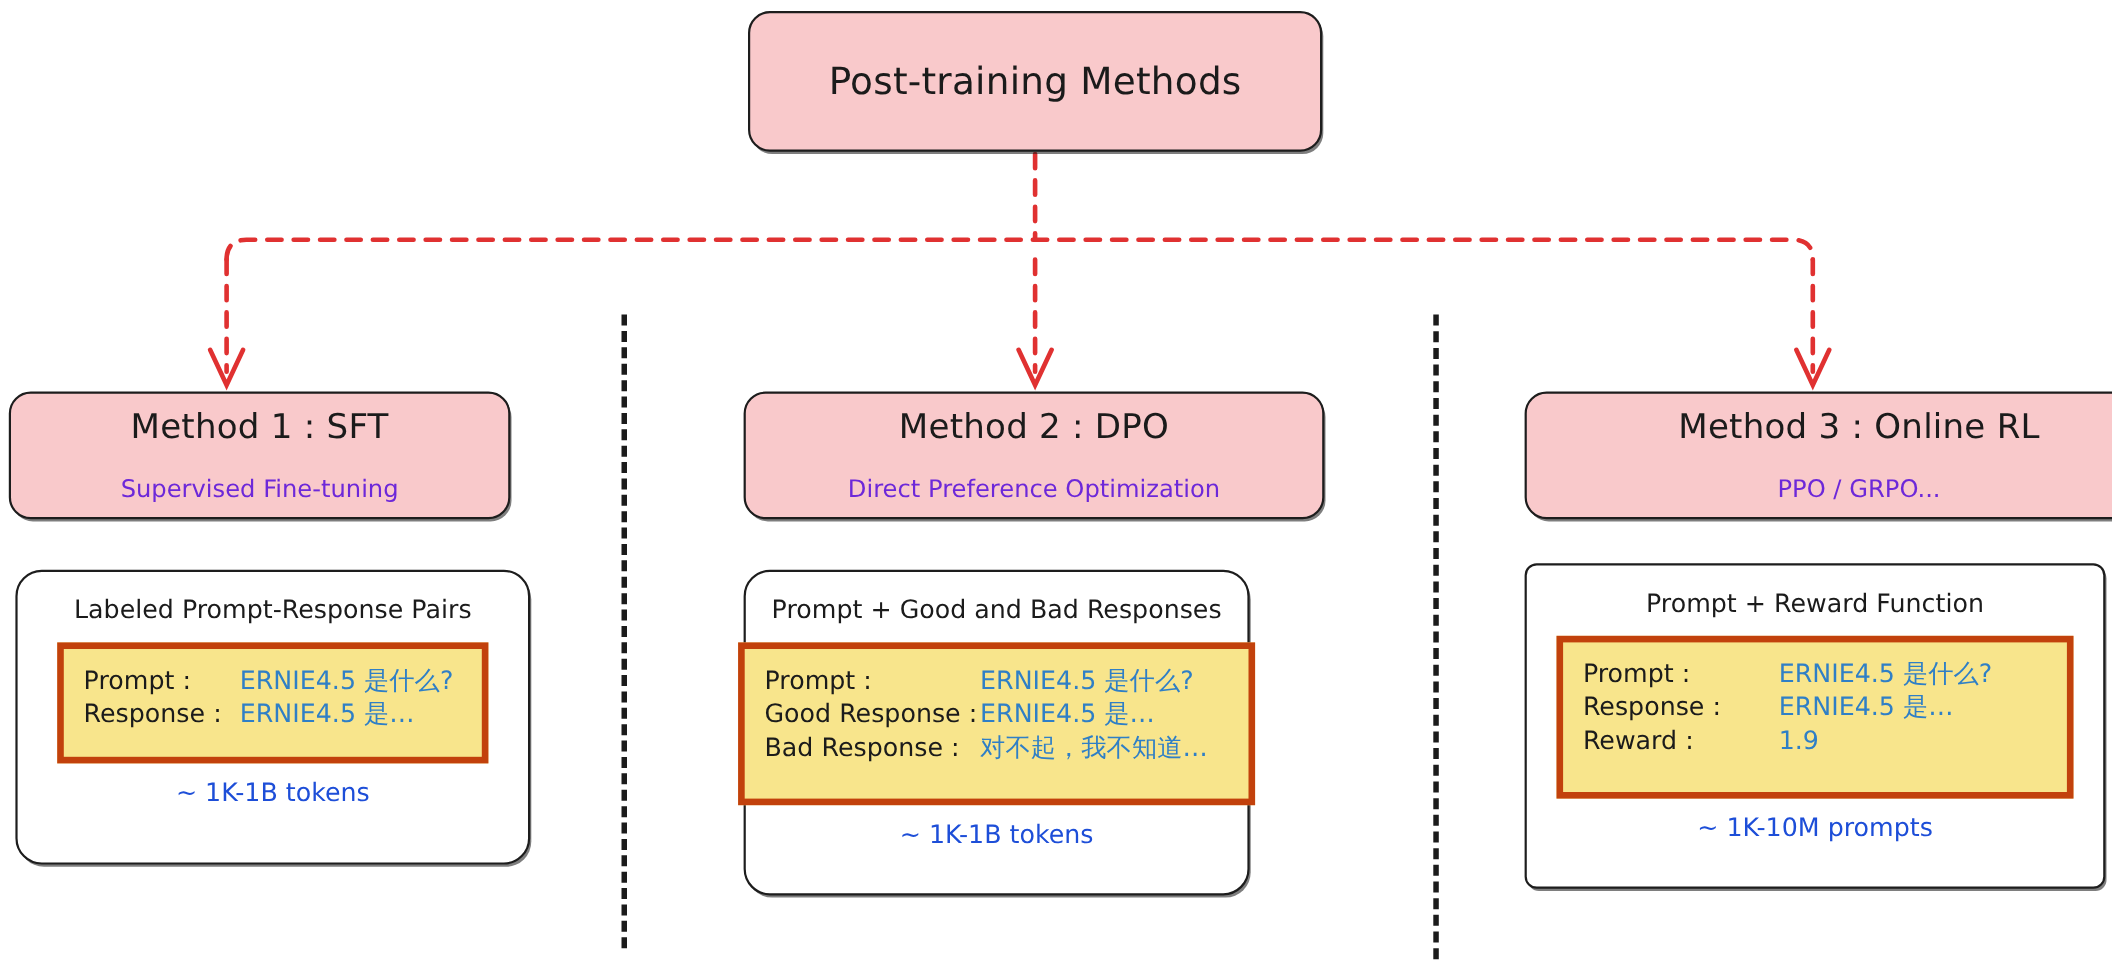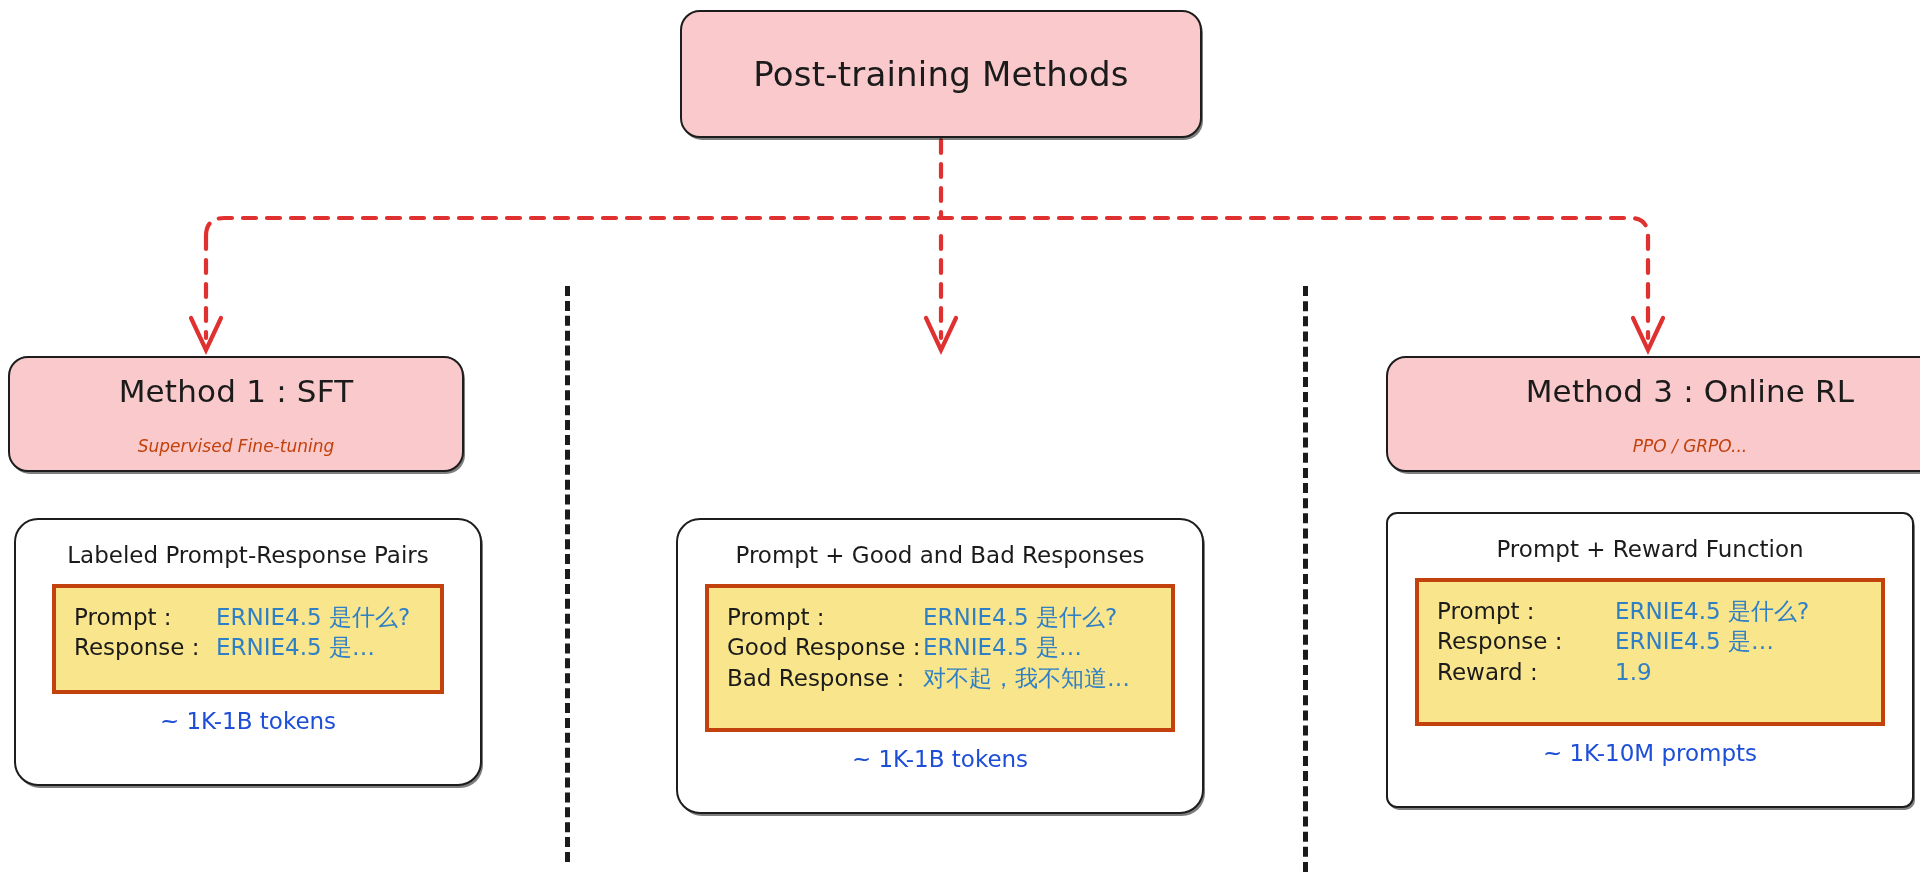--- a/index.html
+++ b/index.html
@@ -36,39 +36,39 @@
     justify-content:center;
     text-align:right;
   }
   #root-node .t{
     font-size:34px;color:#1b1b1b;letter-spacing:.2px;
   }
 
   
   .method-card{height:116px;justify-content:center;gap:27px;}
   .method-card .mt{font-size:31px;color:#1b1b1b;letter-spacing:.2px;}
-  .method-card .ms{font-size:17px;color:#c2410c;font-style:italic;}
+  .method-card .ms{font-size:22px;color:#6d28d9;}
 
   #m1-card{left:8px;  top:356px;width:456px;}
   #m2-card{left:676px;top:356px;width:528px;}
   #m3-card{left:1386px;top:356px;width:608px;}
 
   
   .detail-card{justify-content:flex-start;padding-top:22px;border-radius:24px;}
   .detail-card .dt{font-size:23px;color:#1b1b1b;margin-bottom:16px;}
   .detail-card .foot{font-size:23px;color:#1d4ed8;}
 
   #d1-card{left:14px; top:518px;width:468px;height:268px;}
-  #d2-card{left:676px;top:518px;width:528px;height:296px;}
+  #d2-card{left:676px;top:518px;width:460px;height:296px;}
   #d3-card{left:1386px;top:512px;width:528px;height:296px;border-radius:11px;}
 
   
   .yellow{
     background:#f8e58c;
-    border:4px solid #c2410c;
+    border:6px solid #c2410c;
     box-sizing:border-box;
     padding:14px 18px 16px 18px;
     margin-bottom:14px;
   }
   #d1-card .yellow{width:392px;height:110px;}
   #d2-card .yellow{width:470px;height:148px;}
   #d3-card .yellow{width:470px;height:148px;}
 
   .kv{display:flex;align-items:baseline;line-height:1.32;}
   .kv .k{color:#1b1b1b;font-size:23px;white-space:nowrap;}
@@ -130,20 +130,24 @@
         <span class="v">ERNIE4.5 是什么?</span>
       </div>
       <div class="kv">
         <span class="k">Response :</span>
         <span class="v">ERNIE4.5 是…</span>
       </div>
     </div>
     <div class="foot">~ 1K-1B tokens</div>
   </div>
 
+  <div class="node pink method-card" id="m2-card">
+    <div class="mt">Method 2 : DPO</div>
+    <div class="ms">Direct Preference Optimization</div>
+  </div>
 
   <div class="node white detail-card" id="d2-card">
     <div class="dt">Prompt + Good and Bad Responses</div>
     <div class="yellow">
       <div class="kv">
         <span class="k">Prompt :</span>
         <span class="v">ERNIE4.5 是什么?</span>
       </div>
       <div class="kv">
         <span class="k">Good Response :</span>

